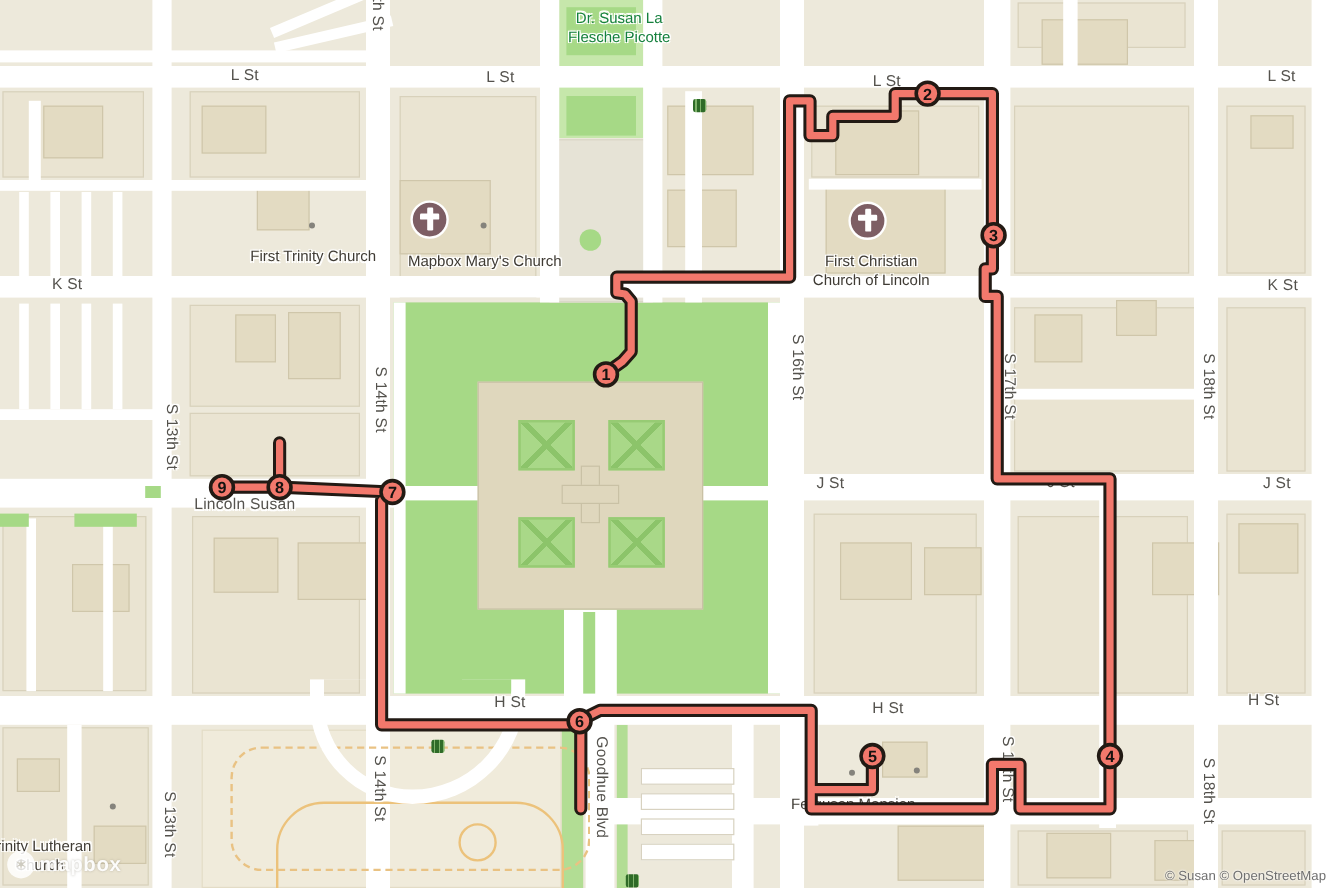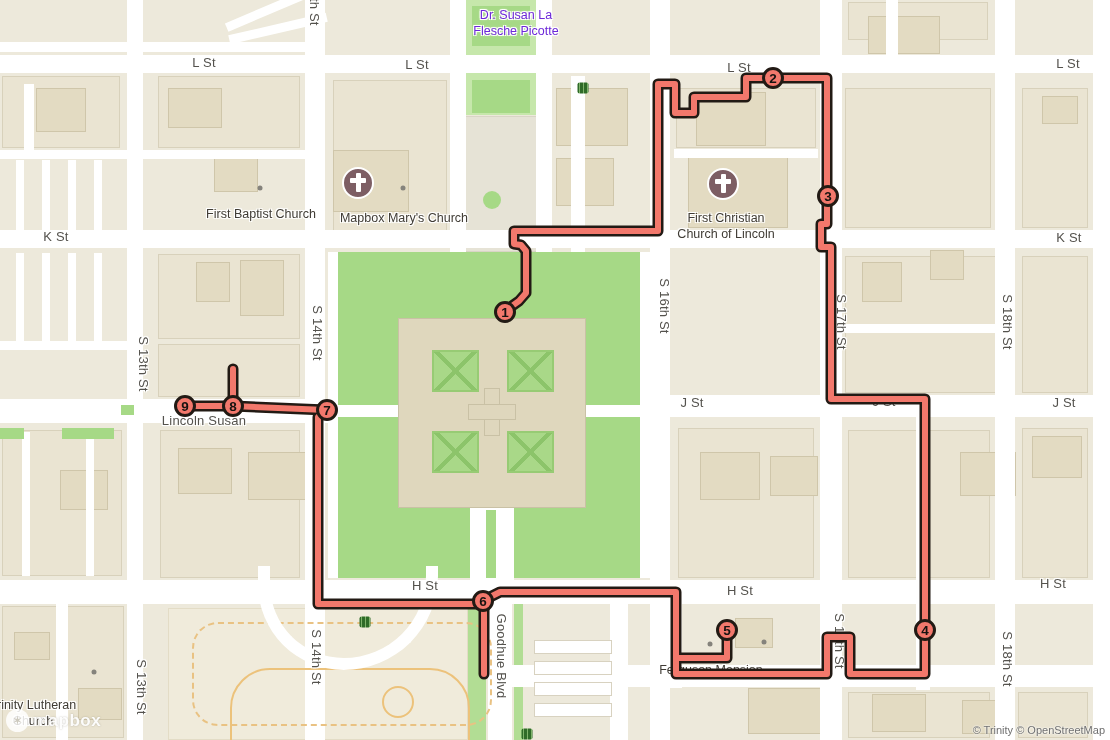--- a/index.html
+++ b/index.html
@@ -25,21 +25,21 @@
   .gring{position:absolute;border:2px solid #ECC27B;border-radius:40px;}
   .gcirc{position:absolute;border:2px solid #ECC27B;border-radius:50%;}
   .udrive{position:absolute;border:12px solid #fff;border-top:none;border-radius:0 0 110px 100px;}
   .circle{border-radius:50%;}
   .slabel,.plabel{position:absolute;z-index:30;white-space:pre-line;text-align:center;line-height:1.3;
     transform:translate(-50%,-50%);
     text-shadow:-1px -1px 0 #fff,1px -1px 0 #fff,-1px 1px 0 #fff,1px 1px 0 #fff,0 0 3px #fff;}
   .slabel{font-size:13px;color:#54524D;letter-spacing:.2px;}
   .slabel.vert{transform:translate(-50%,-50%) rotate(90deg);}
   .plabel{font-size:12.5px;color:#3F3B34;}
-  .plabel.park-label{color:#6d28d9;text-align:center;}
+  .plabel.park-label{color:#15803d;text-align:center;}
   .route-svg{position:absolute;left:0;top:0;z-index:40;}
   .marker{position:absolute;z-index:45;width:22px;height:22px;border-radius:50%;
     background:#F2786C;border:3.5px solid #221A14;color:#161210;font-weight:bold;font-size:13.5px;
     display:flex;align-items:center;justify-content:center;transform:translate(-50%,-50%);}
   .church-icon{position:absolute;z-index:35;width:32px;height:32px;border-radius:50%;
     background:#7D5E64;border:2px solid #fff;transform:translate(-50%,-50%);}
   .church-icon::before{content:"";position:absolute;left:11.5px;top:4px;width:5px;height:19px;background:#fff;border-radius:1px;}
   .church-icon::after{content:"";position:absolute;left:6px;top:9px;width:16px;height:5px;background:#fff;border-radius:1px;}
   .gicon{position:absolute;z-index:35;width:11px;height:11px;border-radius:2px;transform:translate(-50%,-50%);
     background:repeating-linear-gradient(90deg,#2F6B28 0 2px,#7FB36B 2px 3px,#2F6B28 3px 4px);}
@@ -53,21 +53,21 @@
     text-shadow:0 0 2px #fff,0 0 2px #fff;}
 </style>
 </head>
 <body>
 
 <div id="map">
   <div class="logo">
     <span class="logo-circle">✶</span>
     <span class="logo-text">mapbox</span>
   </div>
-  <div class="attribution">© Trinity © OpenStreetMap</div>
+  <div class="attribution">© Susan © OpenStreetMap</div>
 <div class="block" style="left: 845px; top: 88px; width: 146px; height: 140px;"></div>
     <div class="block" style="left: 1022px; top: 88px; width: 66px; height: 140px;"></div>
     <div class="block" style="left: 845px; top: 256px; width: 168px; height: 137px;"></div>
     <div class="block" style="left: 1022px; top: 256px; width: 66px; height: 137px;"></div>
     <div class="block" style="left: 676px; top: 88px; width: 140px; height: 60px;"></div>
     <div class="block" style="left: 158px; top: 254px; width: 142px; height: 85px;"></div>
     <div class="block" style="left: 158px; top: 344px; width: 142px; height: 53px;"></div>
     <div class="block" style="left: 160px; top: 430px; width: 140px; height: 148px;"></div>
     <div class="block" style="left: 2px; top: 606px; width: 122px; height: 132px;"></div>
     <div class="block" style="left: 848px; top: 692px; width: 142px; height: 46px;"></div>
@@ -212,21 +212,21 @@
     <div class="slabel vert" style="left: 317px; top: 333px;">S 14th St</div>
     <div class="slabel vert" style="left: 316px; top: 657px;">S 14th St</div>
     <div class="slabel vert" style="left: 664px; top: 306px;">S 16th St</div>
     <div class="slabel vert" style="left: 841px; top: 322px;">S 17th St</div>
     <div class="slabel vert" style="left: 839px; top: 641px;">S 17th St</div>
     <div class="slabel vert" style="left: 1007px; top: 322px;">S 18th St</div>
     <div class="slabel vert" style="left: 1007px; top: 659px;">S 18th St</div>
     <div class="slabel vert" style="left: 501px; top: 656px;">Goodhue Blvd</div>
     <div class="plabel park-label" style="left: 516px; top: 23px;">Dr. Susan La
 Flesche Picotte</div>
-    <div class="plabel " style="left: 261px; top: 214px;">First Baptist Church</div>
+    <div class="plabel " style="left: 261px; top: 214px;">First Trinity Church</div>
     <div class="plabel " style="left: 404px; top: 218px;">Mapbox Mary's Church</div>
     <div class="plabel " style="left: 726px; top: 226px;">First Christian
 Church of Lincoln</div>
     <div class="plabel " style="left: 711px; top: 670px;">Ferguson Mansion</div>
     <div class="plabel " style="left: 33px; top: 713px;">Trinity Lutheran
 Church</div>
     <div class="marker" style="left: 505px; top: 312px;">1</div>
     <div class="marker" style="left: 773px; top: 78px;">2</div>
     <div class="marker" style="left: 828px; top: 196px;">3</div>
     <div class="marker" style="left: 925px; top: 630px;">4</div>

